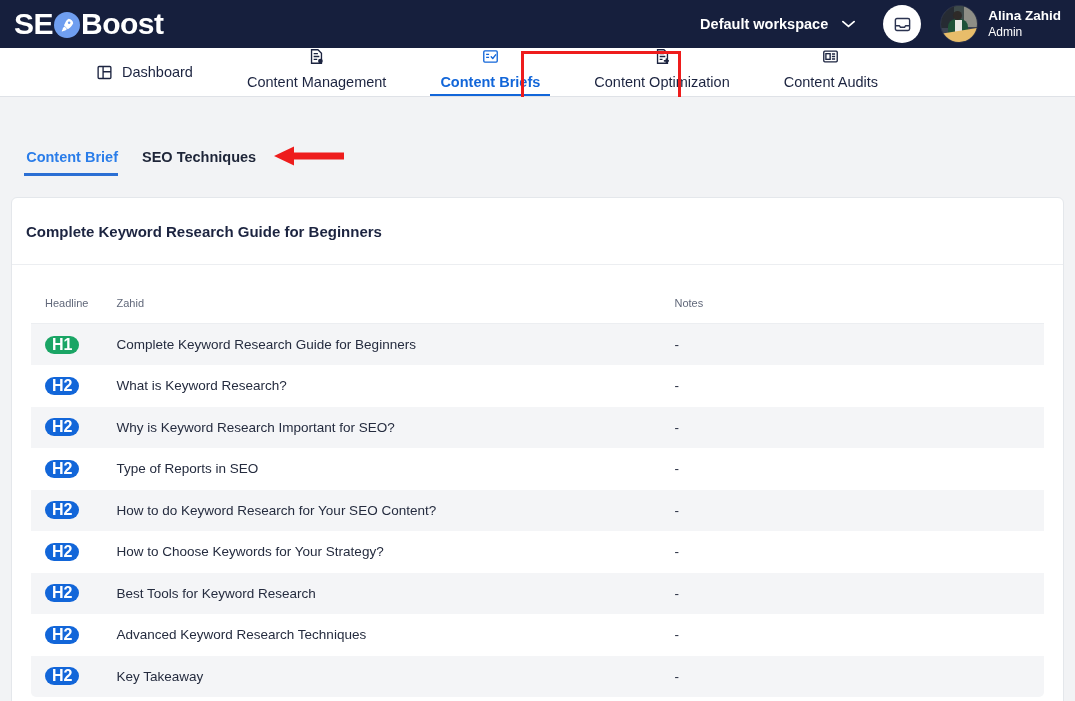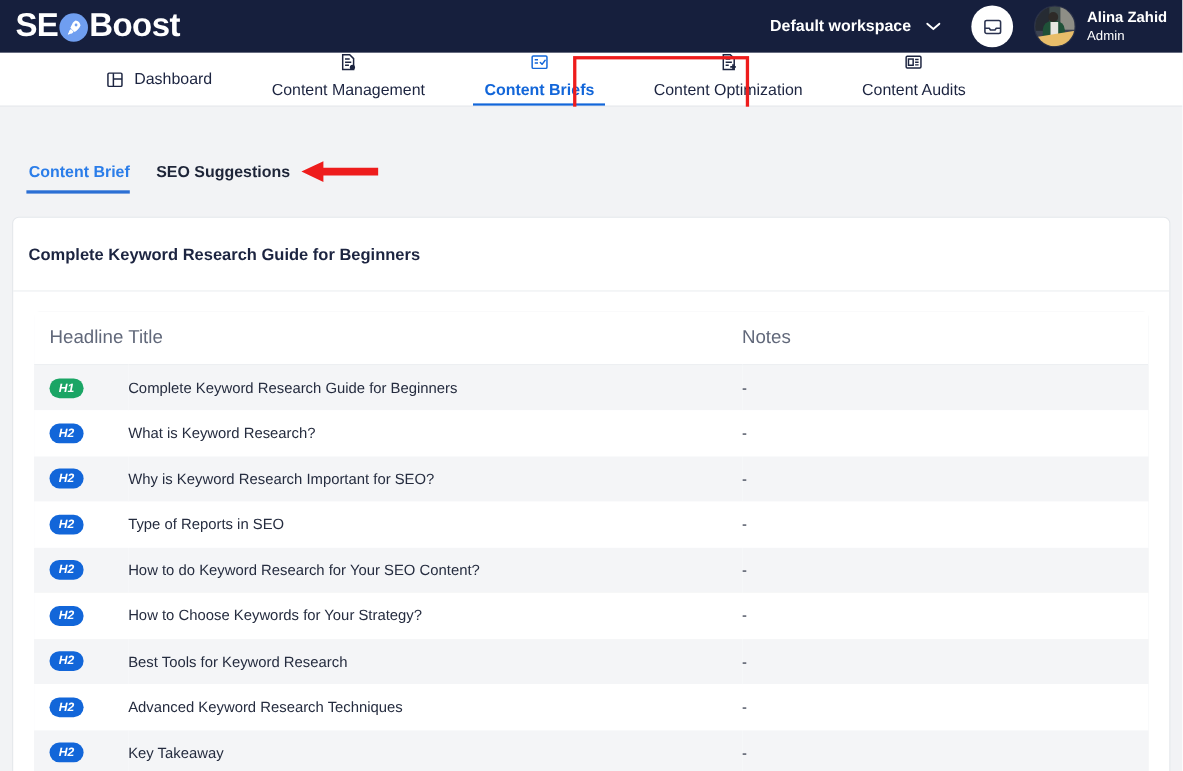--- a/index.html
+++ b/index.html
@@ -113,33 +113,33 @@
     background:#ffffff; border:1px solid #e4e7eb; border-radius:6px;
   }
   .card-title {
     font-size:15px; font-weight:bold; color:#1c2440;
     padding:25px 0 24px 14px; border-bottom:1px solid #eceef1;
   }
   .tablewrap { padding:17px 18px 0 18px; }
   .table { width:100%; border:1px solid #e6e9ed; border-radius:6px; overflow:hidden;
            border-collapse:collapse; }
   .table th {
-    text-align:left; font-size:17px; font-weight:normal; color:#61687a;
+    text-align:left; font-size:11px; font-weight:normal; color:#61687a;
     padding:14px 0 14px 0; background:#ffffff; border-bottom:1px solid #eceef1;
   }
   .table td { font-size:13.5px; color:#252c3f; padding:0; height:41.5px; vertical-align:middle; }
   .c-head { width:86px; padding-left:14px !important; }
   .c-title { width:auto; }
   .c-notes { width:370px; }
   .table tbody tr.alt { background:#f4f5f7; }
   .table tbody tr { background:#ffffff; }
   .badge {
     display:inline-flex; align-items:center; justify-content:center;
     min-width:31px; height:18px; border-radius:9px; color:#ffffff;
-    font-size:11px; font-weight:bold; padding:0 7px;font-style:italic;
+    font-size:16px; font-weight:bold; padding:0 7px;
   }
 </style>
 </head>
 <body>
 
 <div class="app">
 
   <div class="topbar">
     <div class="logo">
       <span class="seg">SE</span>
@@ -235,39 +235,39 @@
 
     <div class="redbox"></div>
   </div>
 
   <div class="subhead">
     <div class="subtabs">
       <div class="subtab active" id="tab-content-brief">
         <span>Content Brief</span>
       </div>
       <div class="subtab" id="tab-seo-suggestions">
-        <span>SEO Suggestions</span>
+        <span>SEO Techniques</span>
       </div>
     </div>
 
   </div>
 
   <svg class="arrow" viewBox="0 0 86 24">
     <path d="M86 8.5H36V2.5L16 12l20 9.5V15.5h50z" fill="#ee1c1c"></path>
   </svg>
 
   <div class="card">
     <div class="card-title">Complete Keyword Research Guide for Beginners</div>
 
     <div class="tablewrap">
       <table class="table">
         <thead>
           <tr>
             <th class="c-head">Headline</th>
-            <th class="c-title">Title</th>
+            <th class="c-title">Zahid</th>
             <th class="c-notes">Notes</th>
           </tr>
         </thead>
         <tbody id="table-body">
             <tr class="alt">
               <td class="c-head" style="padding-left: 14px;"><span class="badge" style="background: rgb(26, 165, 101);">H1</span></td>
               <td class="c-title">Complete Keyword Research Guide for Beginners</td>
               <td class="c-notes">-</td>
             </tr>
             <tr>

